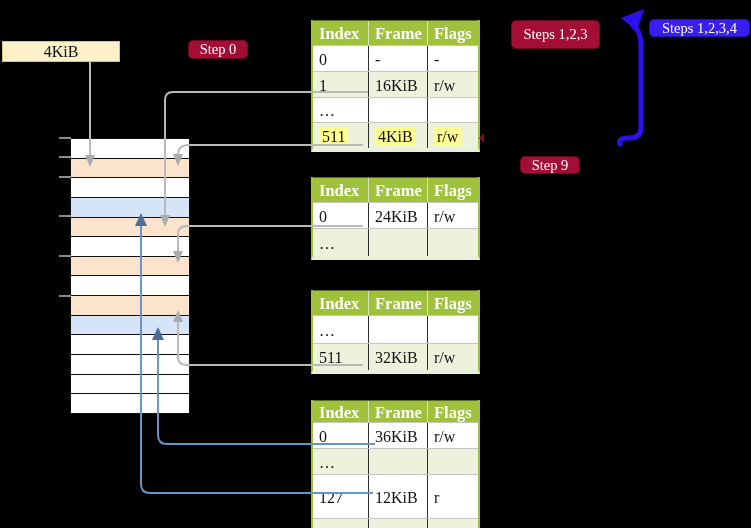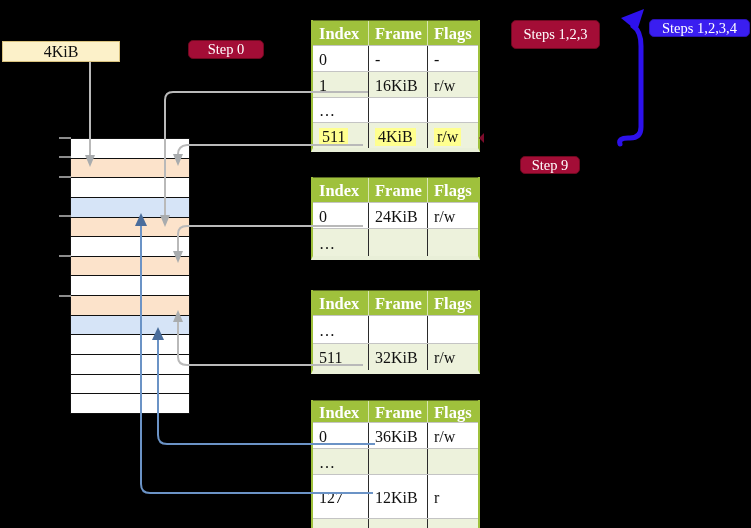--- a/index.html
+++ b/index.html
@@ -22,21 +22,21 @@
     font-size:16px; color:#111;
   }
   
   .badge{
     position:absolute; display:flex; align-items:center; justify-content:center;
     color:#fff; font-size:14.5px; border-radius:5px; padding:0 4px; box-sizing:border-box;
     white-space:nowrap;
   }
   .badge.red{ background:var(--crimson); border:1px solid #6e081f; }
   .badge.blue{ background:var(--badge-blue); border:1px solid #2a12b5; border-radius:5px; }
-  #badge-step0   { left:188px; top:40px;  width:76px;  height:19px; }
+  #badge-step0   { left:188px; top:40px;  width:60px;  height:19px; }
   #badge-steps123{ left:511px; top:20px;  width:89px;  height:29px; }
   #badge-steps1234{left:649px; top:19px;  width:101px; height:18px; }
   #badge-step4   { left:520px; top:156px; width:60px;  height:18px; }
   
   .memory{
     position:absolute; left:70px; top:138px; width:120px; height:276px;
     border:1.5px solid #101010; box-sizing:border-box;
     display:flex; flex-direction:column;
   }
   .mem-row{ flex:1 1 0; border-bottom:1.5px solid #101010; background:#fff; }

